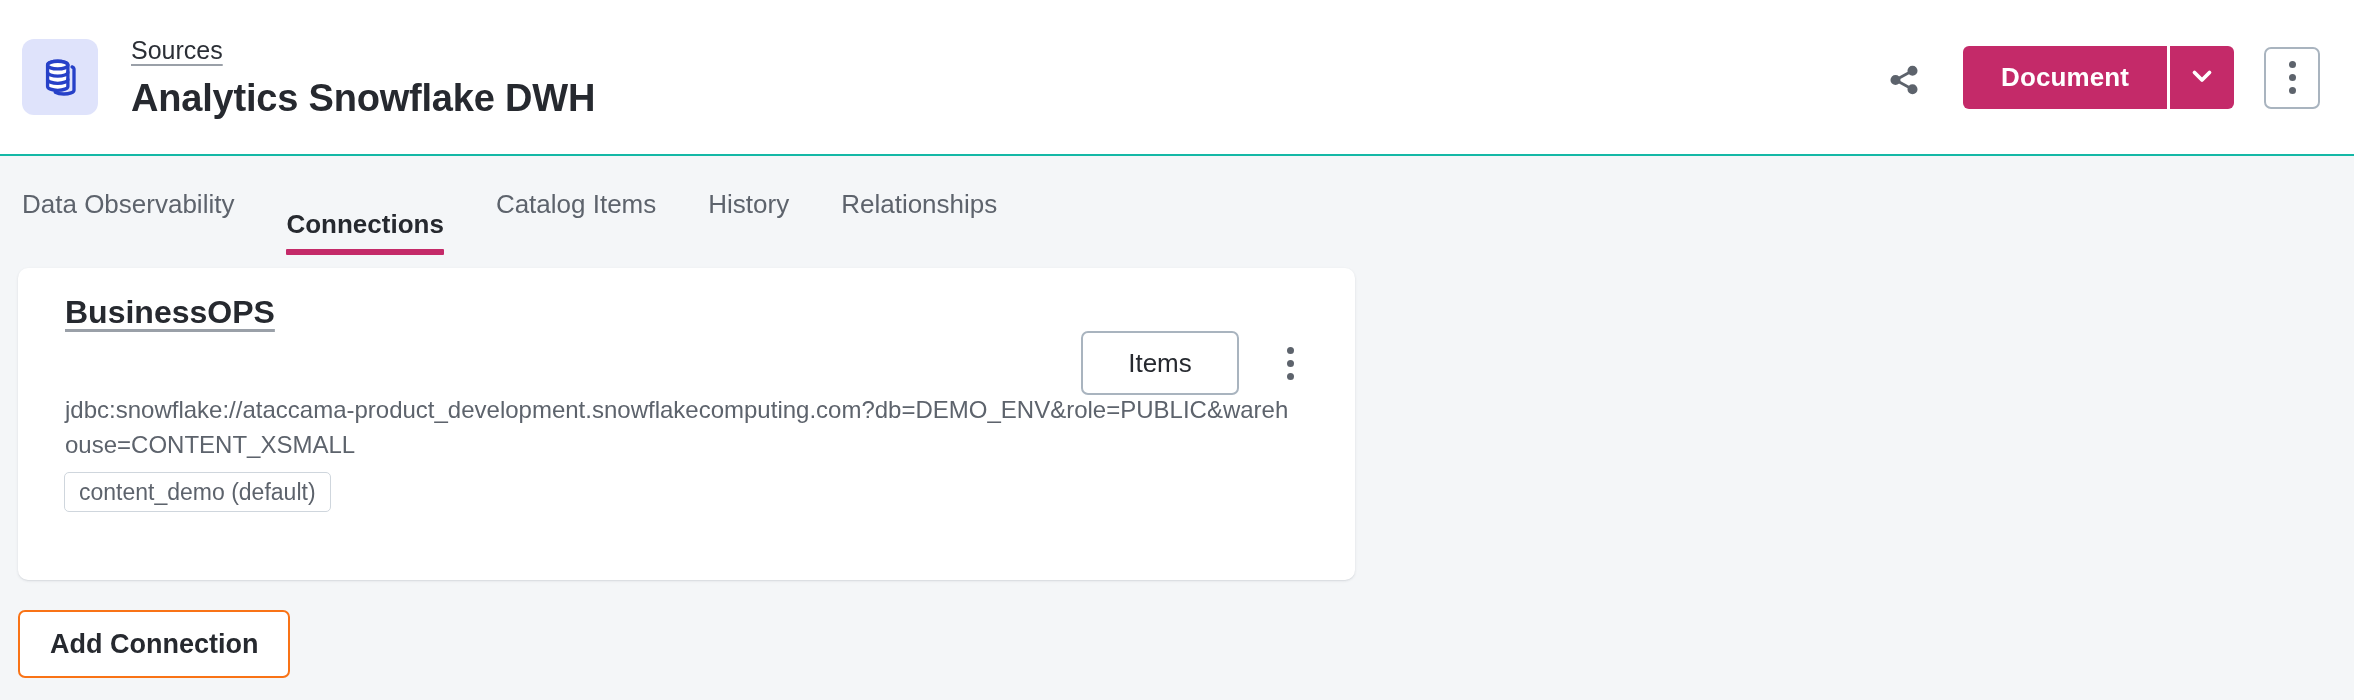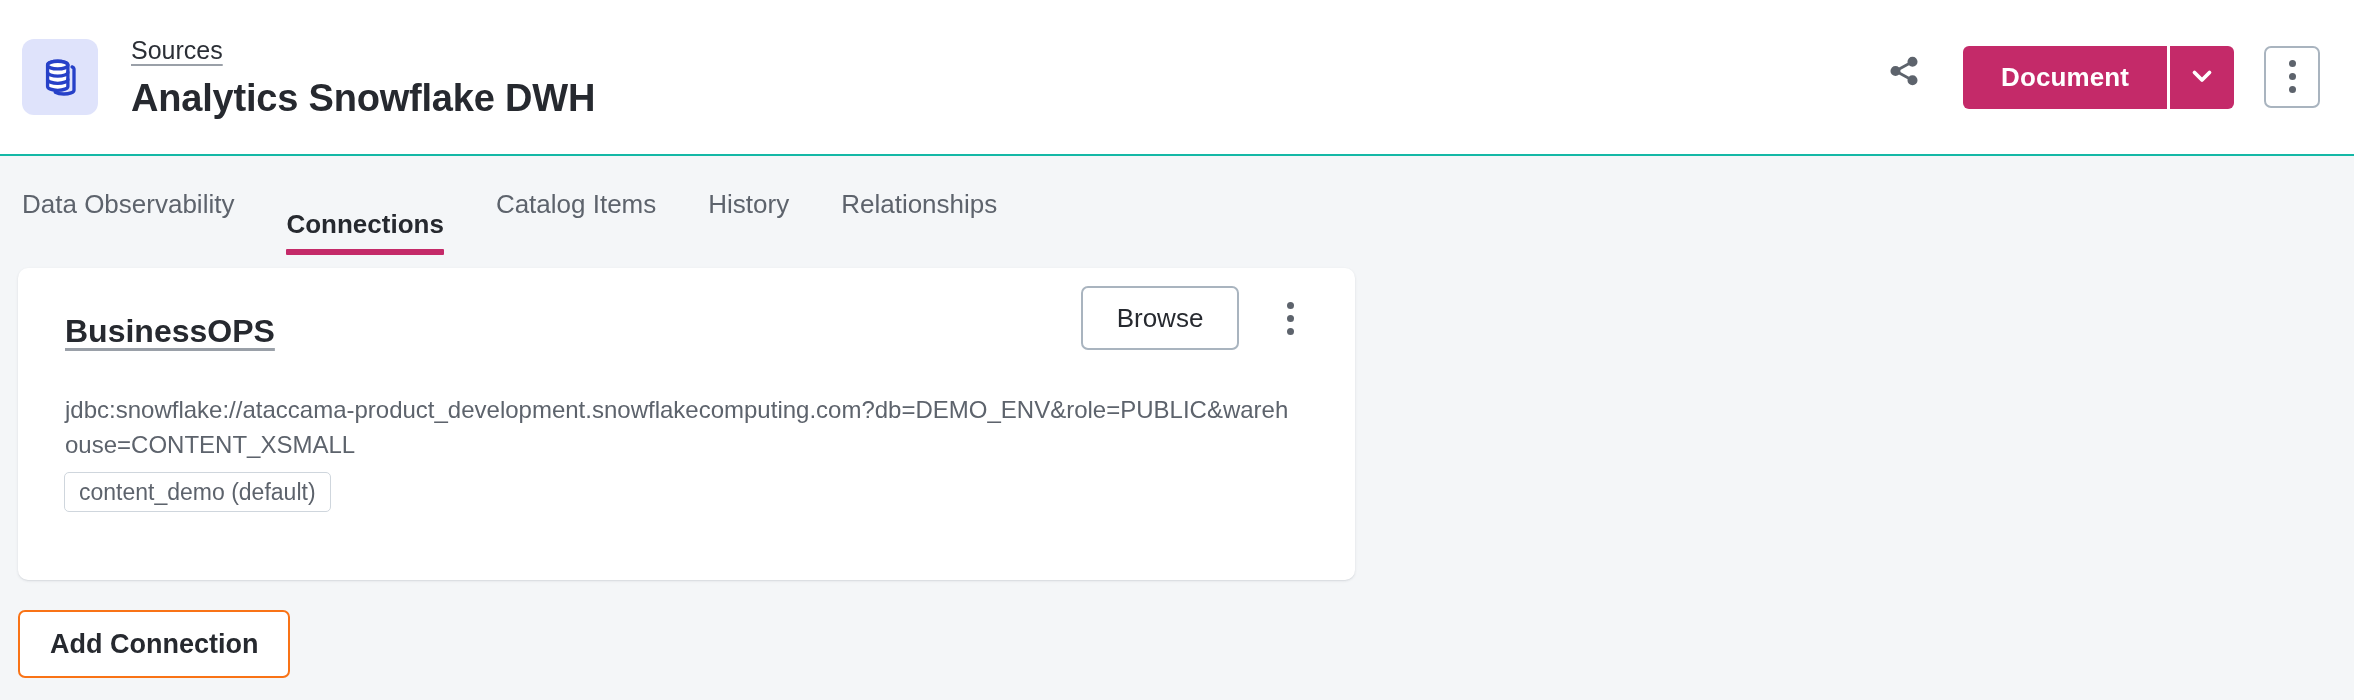--- a/index.html
+++ b/index.html
@@ -76,21 +76,21 @@
     font-size: 38px;
     line-height: 44px;
     font-weight: bold;
     color: #26292f;
     letter-spacing: -0.2px;
     white-space: nowrap;
   }
 
   .header-right {
     display: flex;
-    align-items: flex-start;
+    align-items: flex-end;
     flex: 0 0 auto;
     gap: 0;
   }
 
   .share-btn {
     width: 54px;
     height: 54px;
     display: flex;
     align-items: center;
     justify-content: center;
@@ -212,24 +212,25 @@
     width: 1337px;
     height: 312px;
     background: #ffffff;
     border-radius: 10px;
     box-shadow: 0 1px 3px rgba(30,40,60,0.10), 0 1px 1px rgba(30,40,60,0.05);
   }
 
   .card-header-row {
     position: absolute;
     left: 47px;
-    top: 18px;
+    top: 26px;
     right: 40px;
     display: flex;
-    align-items: flex-end;
+    align-items: flex-start;
+    flex-direction: column;
   }
 
   .conn-name {
     font-size: 32px;
     font-weight: bold;
     color: #26292f;
     text-decoration: underline;
     text-underline-offset: 6px;
     text-decoration-color: #9aa0a8;
     text-decoration-thickness: 3px;
@@ -387,21 +388,21 @@
     <div class="tab">History</div>
     <div class="tab">Relationships</div>
   </div>
 
   <div class="card">
 
     <div class="card-header-row">
       <span class="conn-name">BusinessOPS</span>
 
       <div class="card-actions">
-        <button class="browse-btn">Browse</button>
+        <button class="browse-btn">Items</button>
         <button class="card-kebab">
           <span class="kebab-dot"></span>
           <span class="kebab-dot"></span>
           <span class="kebab-dot"></span>
         </button>
       </div>
     </div>
 
     <div class="jdbc-string">jdbc:snowflake://ataccama-product_development.snowflakecomputing.com?db=DEMO_ENV&amp;role=PUBLIC&amp;warehouse=CONTENT_XSMALL</div>
 

